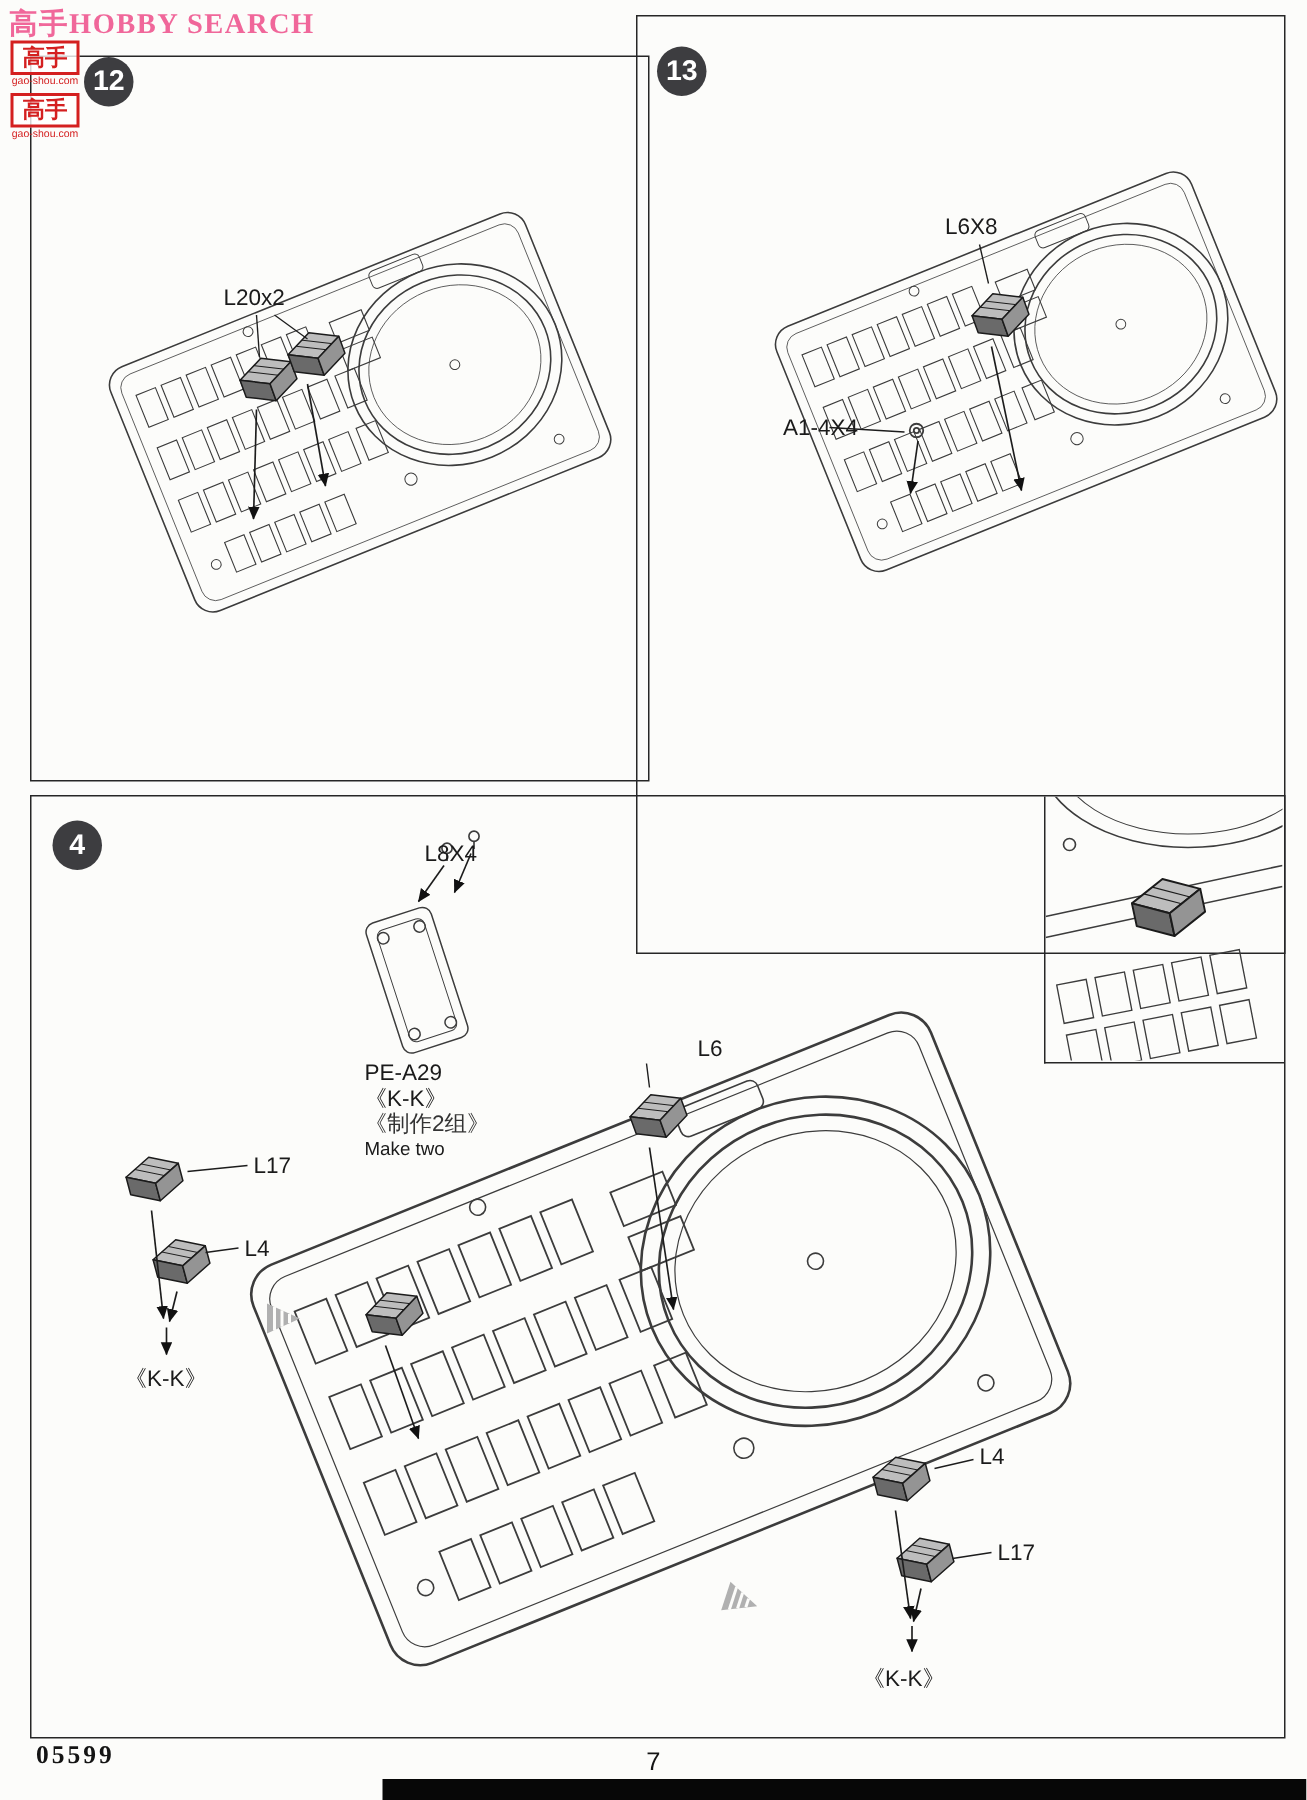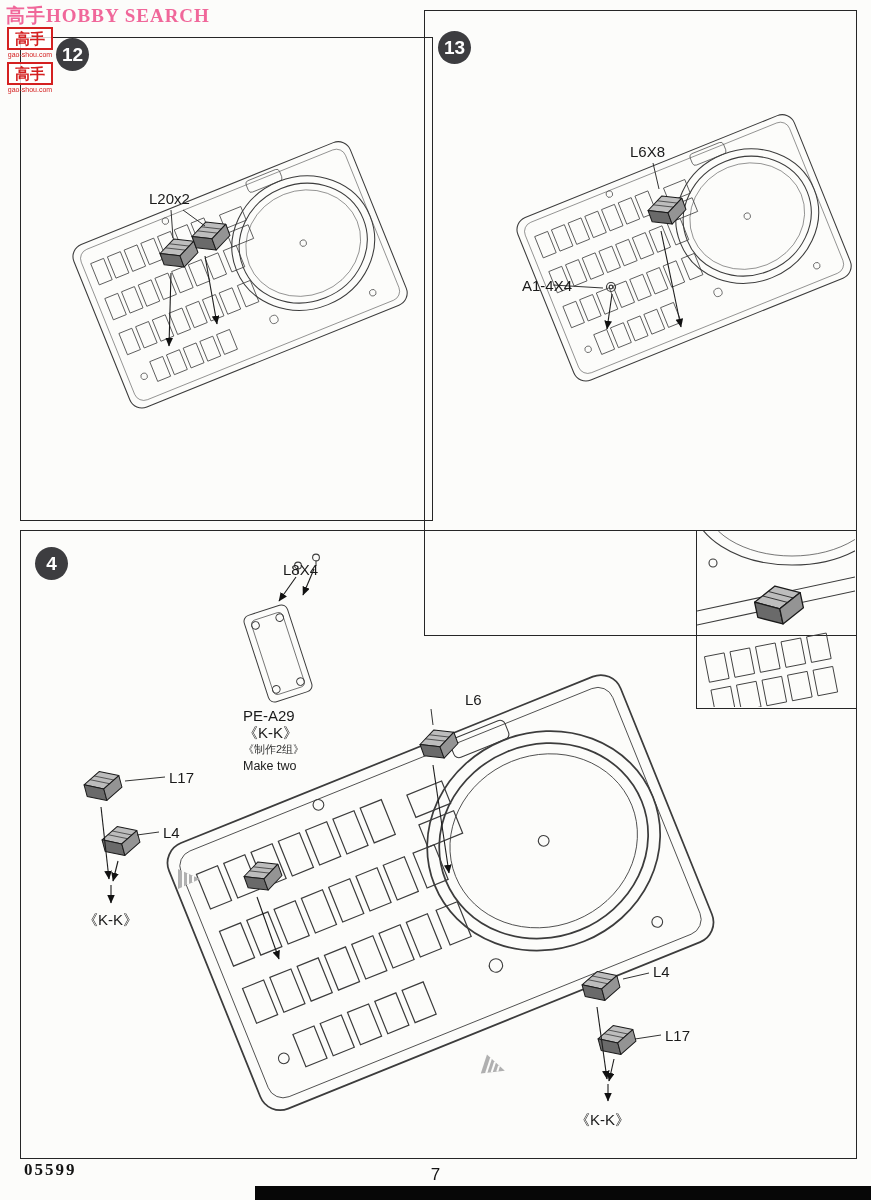--- a/index.html
+++ b/index.html
@@ -29,21 +29,21 @@
     z-index:5;
   }
   .plabel {
     position:absolute;
     font-size:15px;
     line-height:17px;
     color:#1a1a1a;
     white-space:nowrap;
     z-index:4;
   }
-  .plabel.small { font-size:11px; color:#333; }
+  .plabel.small { font-size:15px; color:#333; }
   .pe-block { }
   .inset {
     position:absolute;
     top:0; right:0;
     width:160px; height:178px;
     border-left:1.5px solid #262626;
     border-bottom:1.5px solid #262626;
     overflow:hidden;
     z-index:3;
   }

